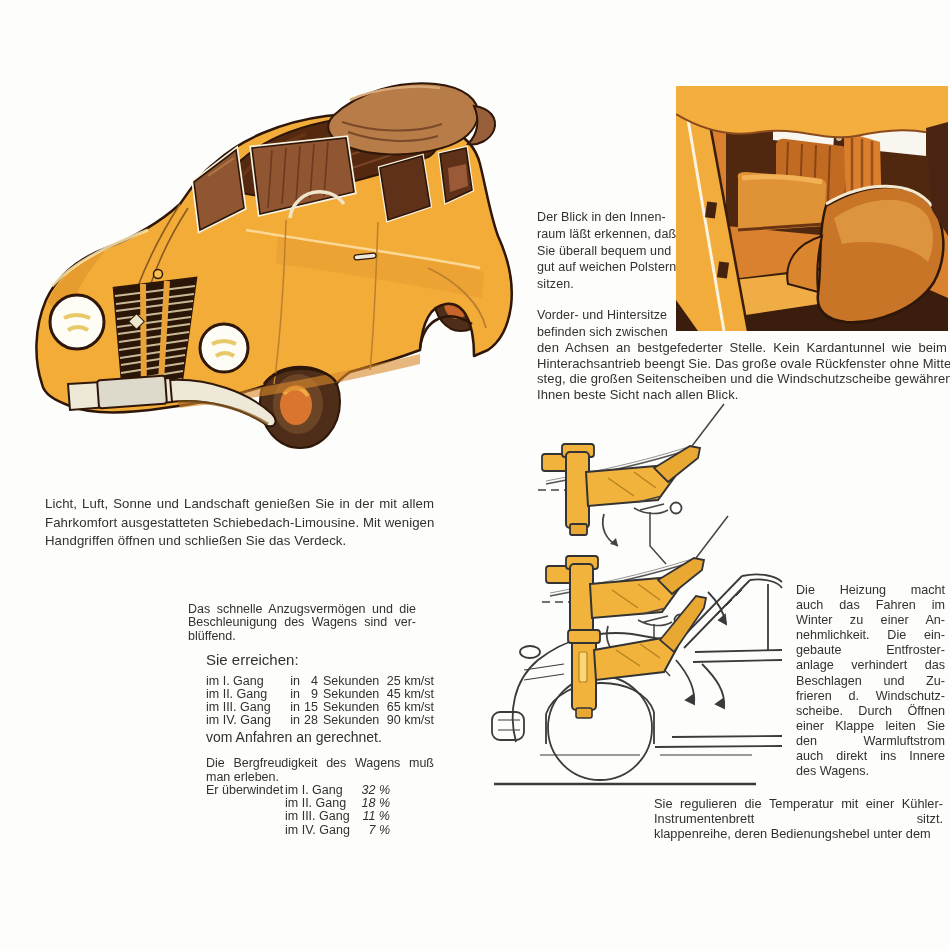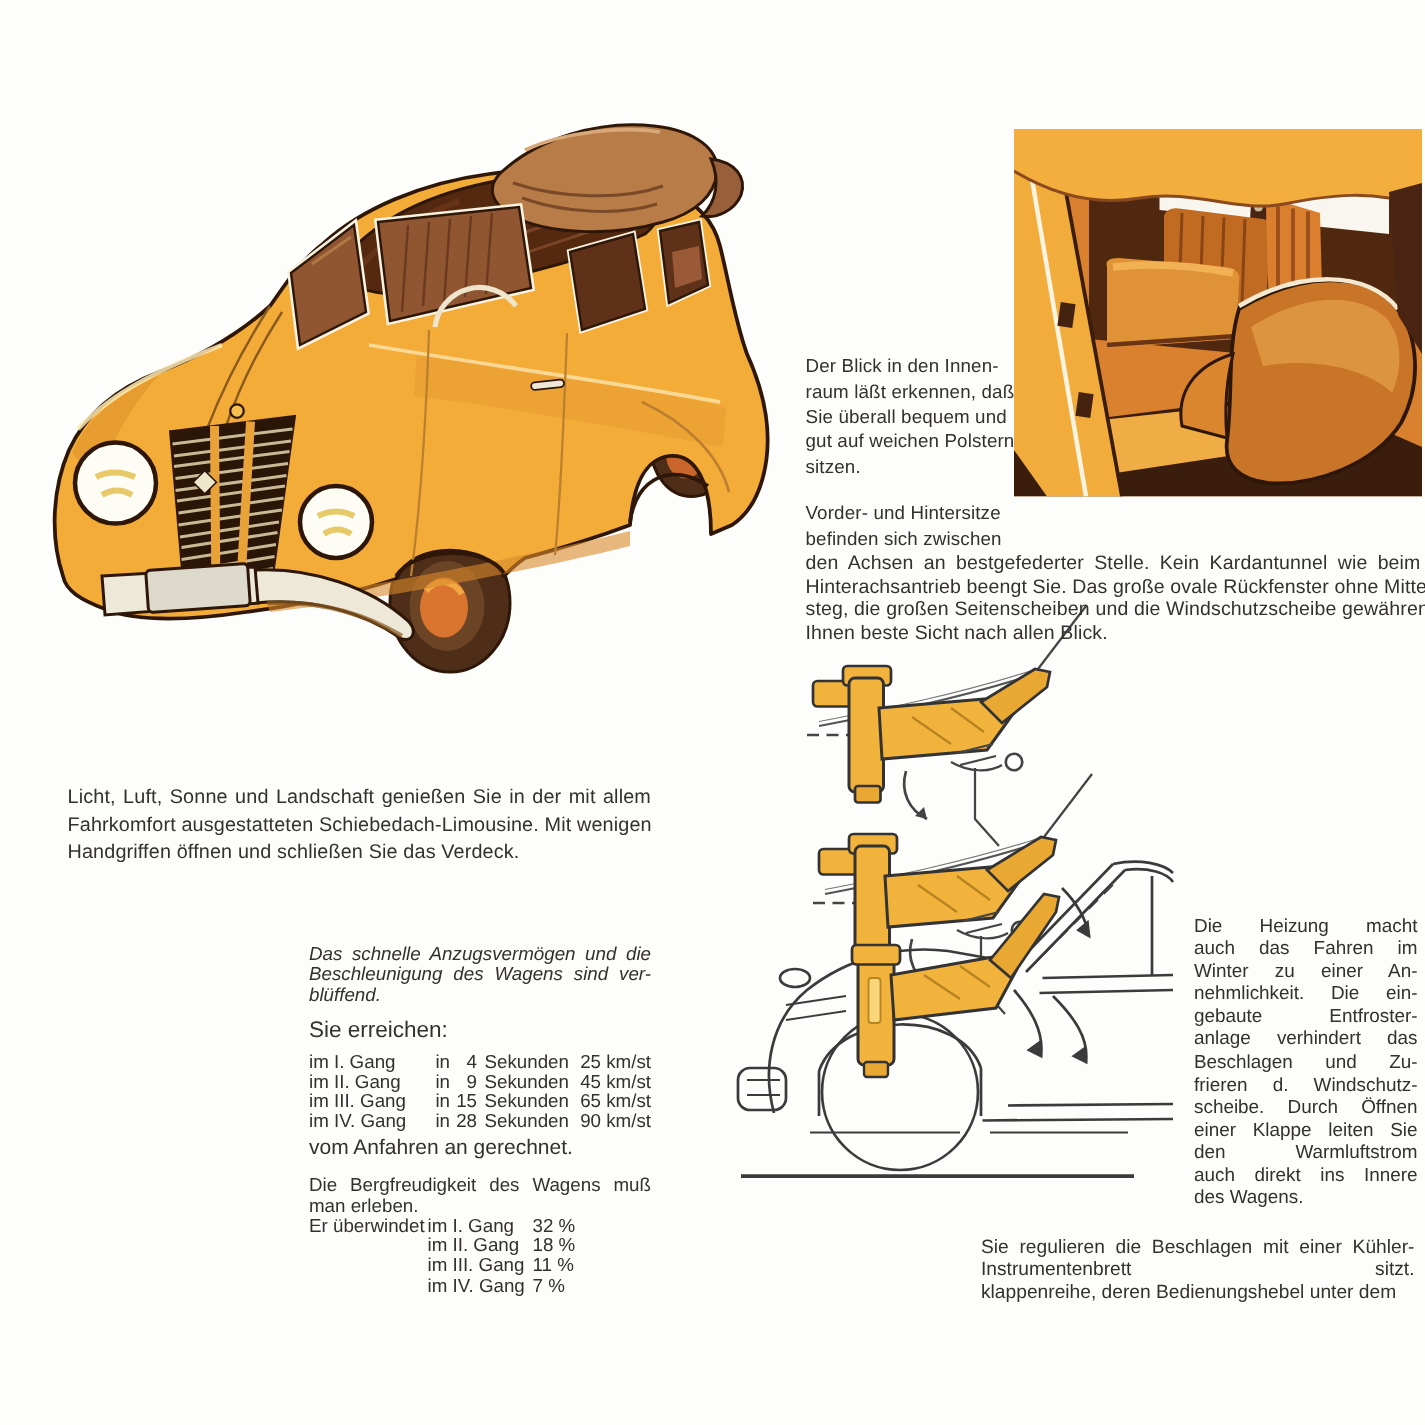--- a/index.html
+++ b/index.html
@@ -1,44 +1,44 @@
 <!DOCTYPE html>
 <html><head>
 <meta charset="utf-8">
 <style>
   html,body{margin:0;padding:0;background:#ffffff;}
   .page{position:relative;width:950px;height:950px;background:#FDFDFB;overflow:hidden;
         font-family:"Liberation Sans",sans-serif;color:#33312E;}
-  .t{position:absolute;margin-top:27px;}
+  .t{position:absolute;}
   .line{display:block;white-space:nowrap;}
   .just .line{text-align:justify;text-align-last:justify;}
   .endleft .line:last-child{text-align-last:left;}
 
   .cap-narrow{left:537px;top:209px;width:128px;font-size:12.5px;line-height:16.8px;letter-spacing:.1px;}
   .cap-narrow2{left:537px;top:307px;width:128px;font-size:12.5px;line-height:16.8px;letter-spacing:.1px;}
   .cap-wide{left:537px;top:340px;width:410px;font-size:13px;line-height:15.6px;letter-spacing:.1px;}
   .para-left{left:45px;top:495px;width:389px;font-size:13.2px;line-height:18.6px;letter-spacing:.1px;}
 
-  .accel-intro{left:206px;top:603px;width:228px;font-size:12.5px;line-height:13.4px;font-style:italic;}
+  .accel-intro{left:188px;top:603px;width:228px;font-size:12.5px;line-height:13.4px;}
   .reach-label{left:206px;top:651px;width:228px;font-size:15px;}
   .gear-table{left:206px;top:675px;width:228px;font-size:12.5px;line-height:13px;}
   .grow{display:flex;white-space:nowrap;}
   .g-gear{flex:0 0 74px;}
   .g-in{flex:0 0 20px;text-align:right;}
   .g-num{flex:0 0 18px;text-align:right;}
   .g-sek{margin-left:5px;}
   .g-speed{margin-left:auto;}
   .accel-foot{left:206px;top:729px;width:228px;font-size:14px;}
 
   .hill-intro{left:206px;top:757px;width:228px;font-size:12.5px;line-height:13.6px;}
   .hillwrap{left:206px;top:784px;width:228px;font-size:12.5px;line-height:13.2px;display:flex;}
   .h-prefix{flex:0 0 79px;}
   .hrow{display:flex;white-space:nowrap;}
   .h-gear{flex:0 0 70px;}
-  .h-val{flex:0 0 35px;}
+  .h-val{flex:0 0 35px;text-align:right;font-style:italic;}
 
   .heat-para{left:796px;top:583px;width:149px;font-size:12.6px;line-height:15.1px;}
   .temp-cap{left:654px;top:796px;width:289px;font-size:12.8px;line-height:15.2px;}
 
   svg{position:absolute;display:block;}
 </style>
 </head>
 <body>
 
 <div class="page">
@@ -362,18 +362,18 @@
     <span class="line">Beschlagen und Zu-</span>
     <span class="line">frieren d. Windschutz-</span>
     <span class="line">scheibe. Durch Öffnen</span>
     <span class="line">einer Klappe leiten Sie</span>
     <span class="line">den Warmluftstrom</span>
     <span class="line">auch direkt ins Innere</span>
     <span class="line">des Wagens.</span>
   </div>
 
   <div class="t temp-cap just endleft">
-    <span class="line">Sie regulieren die Beschlagen mit einer Kühler-</span>
+    <span class="line">Sie regulieren die Temperatur mit einer Kühler-</span>
     <span class="line">Instrumentenbrett sitzt.</span>
     <span class="line">klappenreihe, deren Bedienungshebel unter dem</span>
   </div>
 
 </div>
 
 </body></html>

